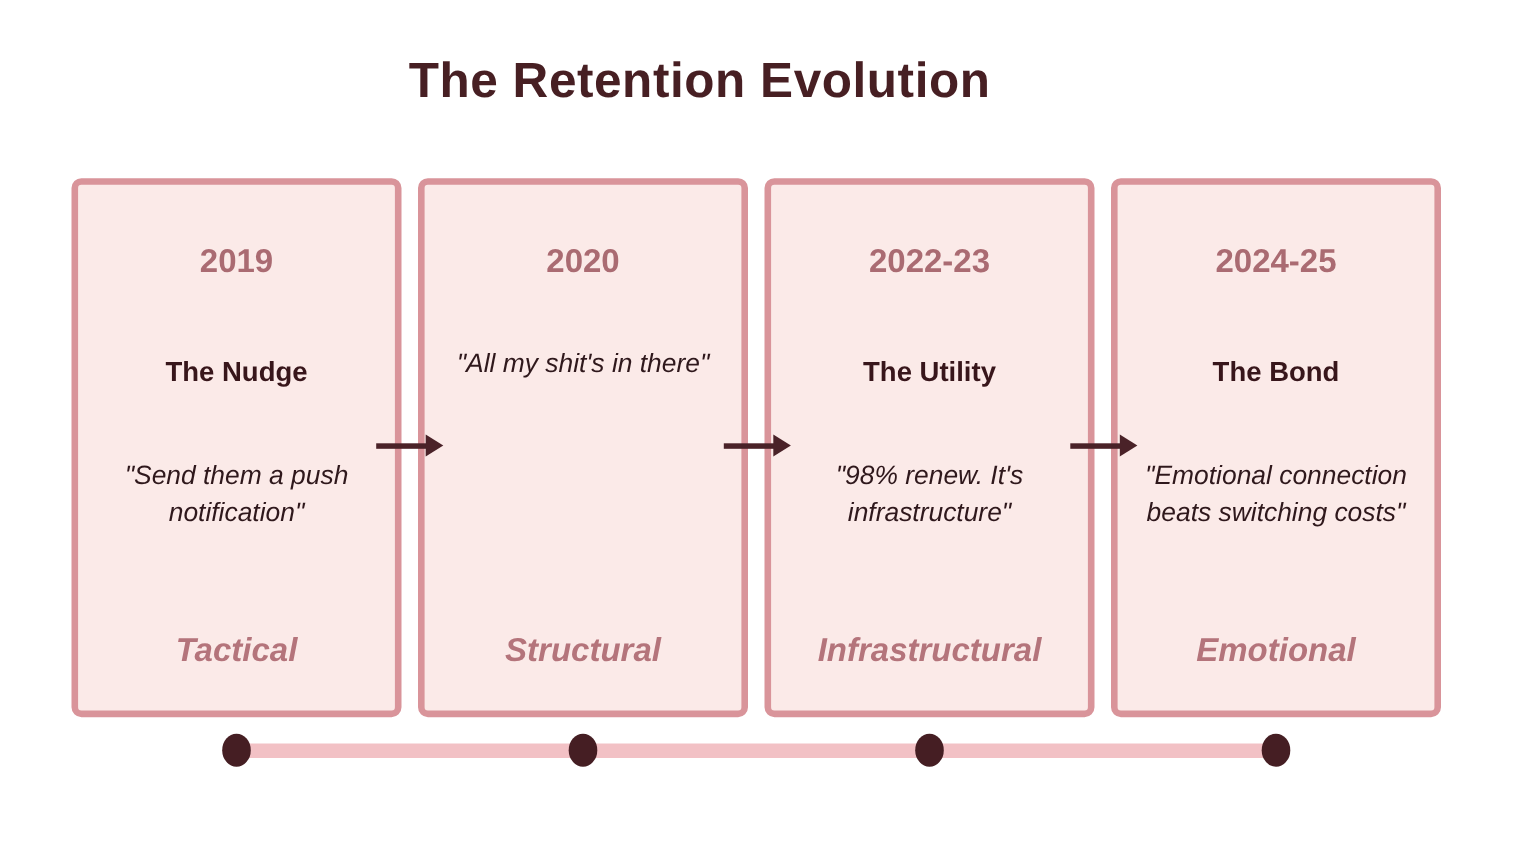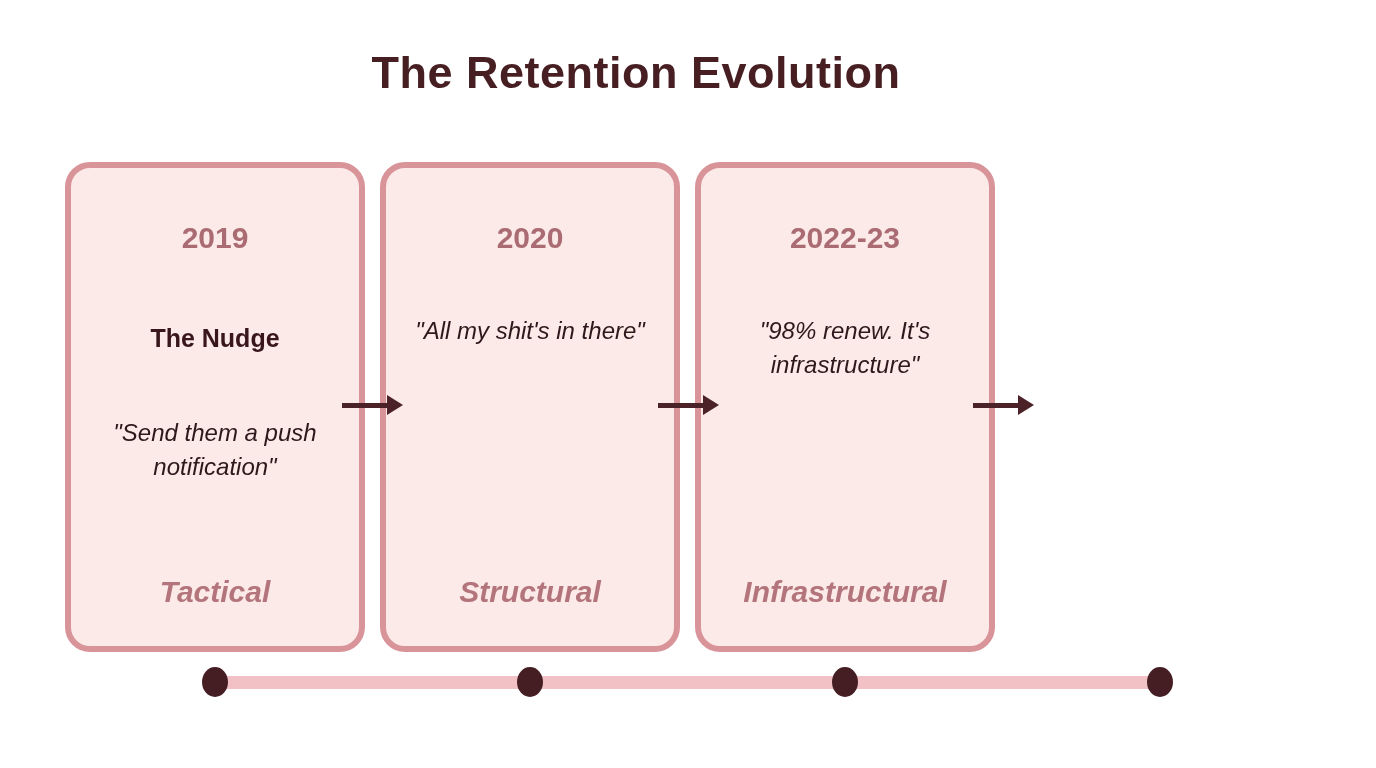--- a/index.html
+++ b/index.html
@@ -30,21 +30,21 @@
     color: var(--title-text, #471f23);
   }
 
   .card {
     position: absolute;
     top: 162px;
     width: 300px;
     height: 490px;
     background: var(--card-bg, #fbeae8);
     border: 6px solid var(--card-border, #d9949a);
-    border-radius: 25px;
+    border-radius: 9px;
     display: flex;
     flex-direction: column;
     align-items: center;
     text-align: center;
     padding: 52px 18px 36px 18px;
     z-index: 1;
   }
   .card-1 { left: 65px; }
   .card-2 { left: 380px; }
   .card-3 { left: 695px; justify-content: flex-end; }
@@ -153,24 +153,31 @@
   </section>
 
   <section class="card card-2">
     <div class="year">2020</div>
     <div class="quote">"All my shit's in there"</div>
     <div class="stage-label">Structural</div>
   </section>
 
   <section class="card card-3">
     <div class="year">2022-23</div>
+    <div class="card-title">The Utility</div>
     <div class="quote">"98% renew. It's infrastructure"</div>
     <div class="stage-label">Infrastructural</div>
   </section>
 
+  <section class="card card-4">
+    <div class="year">2024-25</div>
+    <div class="card-title">The Bond</div>
+    <div class="quote">"Emotional connection beats switching costs"</div>
+    <div class="stage-label">Emotional</div>
+  </section>
 
   <div class="arrow arrow-1">
     <span class="arrow-line"></span>
     <span class="arrow-head"></span>
   </div>
   <div class="arrow arrow-2">
     <span class="arrow-line"></span>
     <span class="arrow-head"></span>
   </div>
   <div class="arrow arrow-3">

